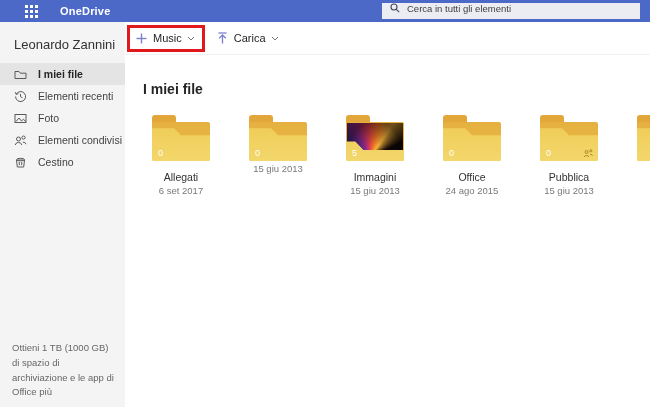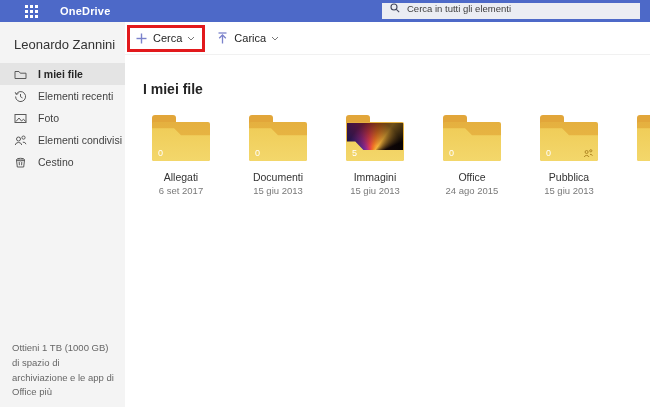--- a/index.html
+++ b/index.html
@@ -148,21 +148,21 @@
 
 <div class="main">
 
   <div class="toolbar">
     <div class="nuovo-wrap">
       <button class="tb-btn">
         <svg width="11" height="11" viewBox="0 0 11 11">
           <line x1="5.5" y1="0.5" x2="5.5" y2="10.5" stroke="#7b82cb" stroke-width="1.4"></line>
           <line x1="0.5" y1="5.5" x2="10.5" y2="5.5" stroke="#7b82cb" stroke-width="1.4"></line>
         </svg>
-        <span class="tb-label">Cerca</span>
+        <span class="tb-label">Music</span>
         <svg width="8" height="5" viewBox="0 0 8 5">
           <path d="M1 1 L4 4 L7 1" fill="none" stroke="#777" stroke-width="1"></path>
         </svg>
       </button>
     </div>
 
     <button class="tb-btn carica">
       <svg width="11" height="12" viewBox="0 0 11 12">
         <line x1="1.5" y1="1" x2="9.5" y2="1" stroke="#7b82cb" stroke-width="1.3"></line>
         <line x1="5.5" y1="3" x2="5.5" y2="11.5" stroke="#7b82cb" stroke-width="1.3"></line>
@@ -190,21 +190,20 @@
       <div class="t-date">6 set 2017</div>
     </div>
 
     <div class="tile">
       <div class="folder">
         <div class="f-tab"></div>
           <div class="f-back"></div>
           <div class="f-front"></div>
         <span class="f-count">0</span>
       </div>
-      <div class="t-name">Documenti</div>
       <div class="t-date">15 giu 2013</div>
     </div>
 
     <div class="tile">
       <div class="folder">
         <div class="f-tab"></div>
           <div class="f-back"></div>
         <div class="f-thumb"></div>
         <div class="f-front lip"></div>
         <span class="f-count">5</span>

